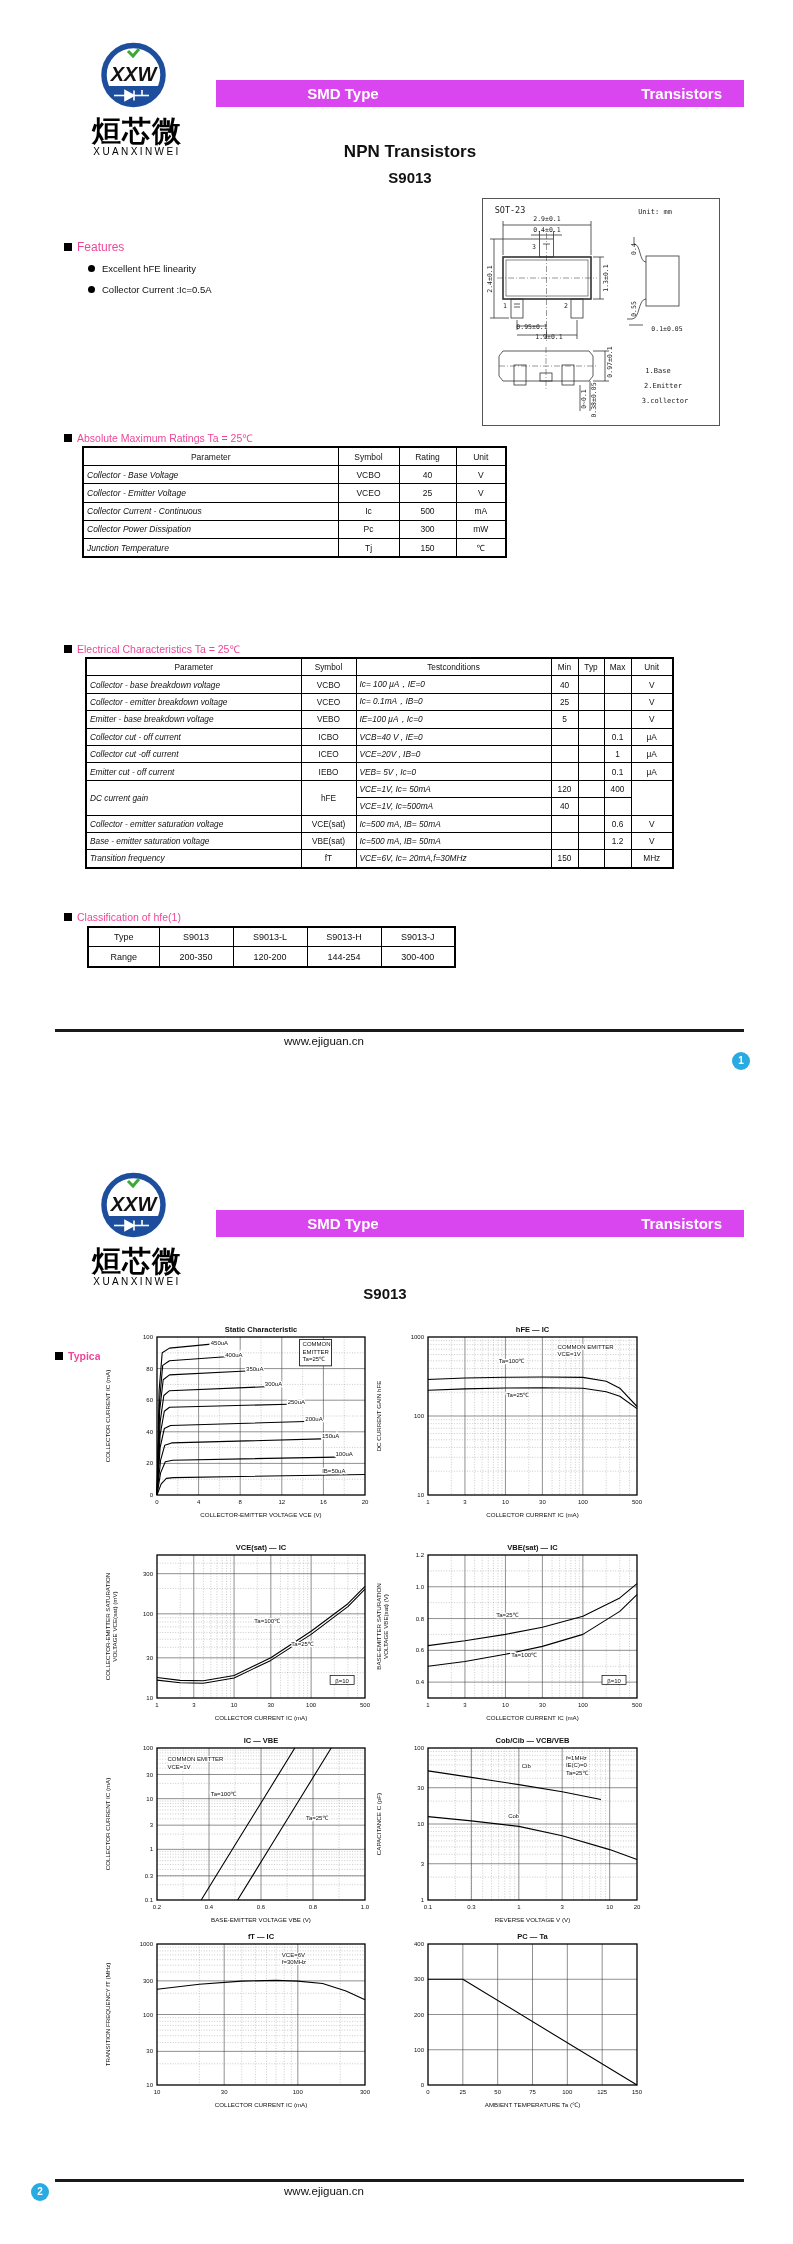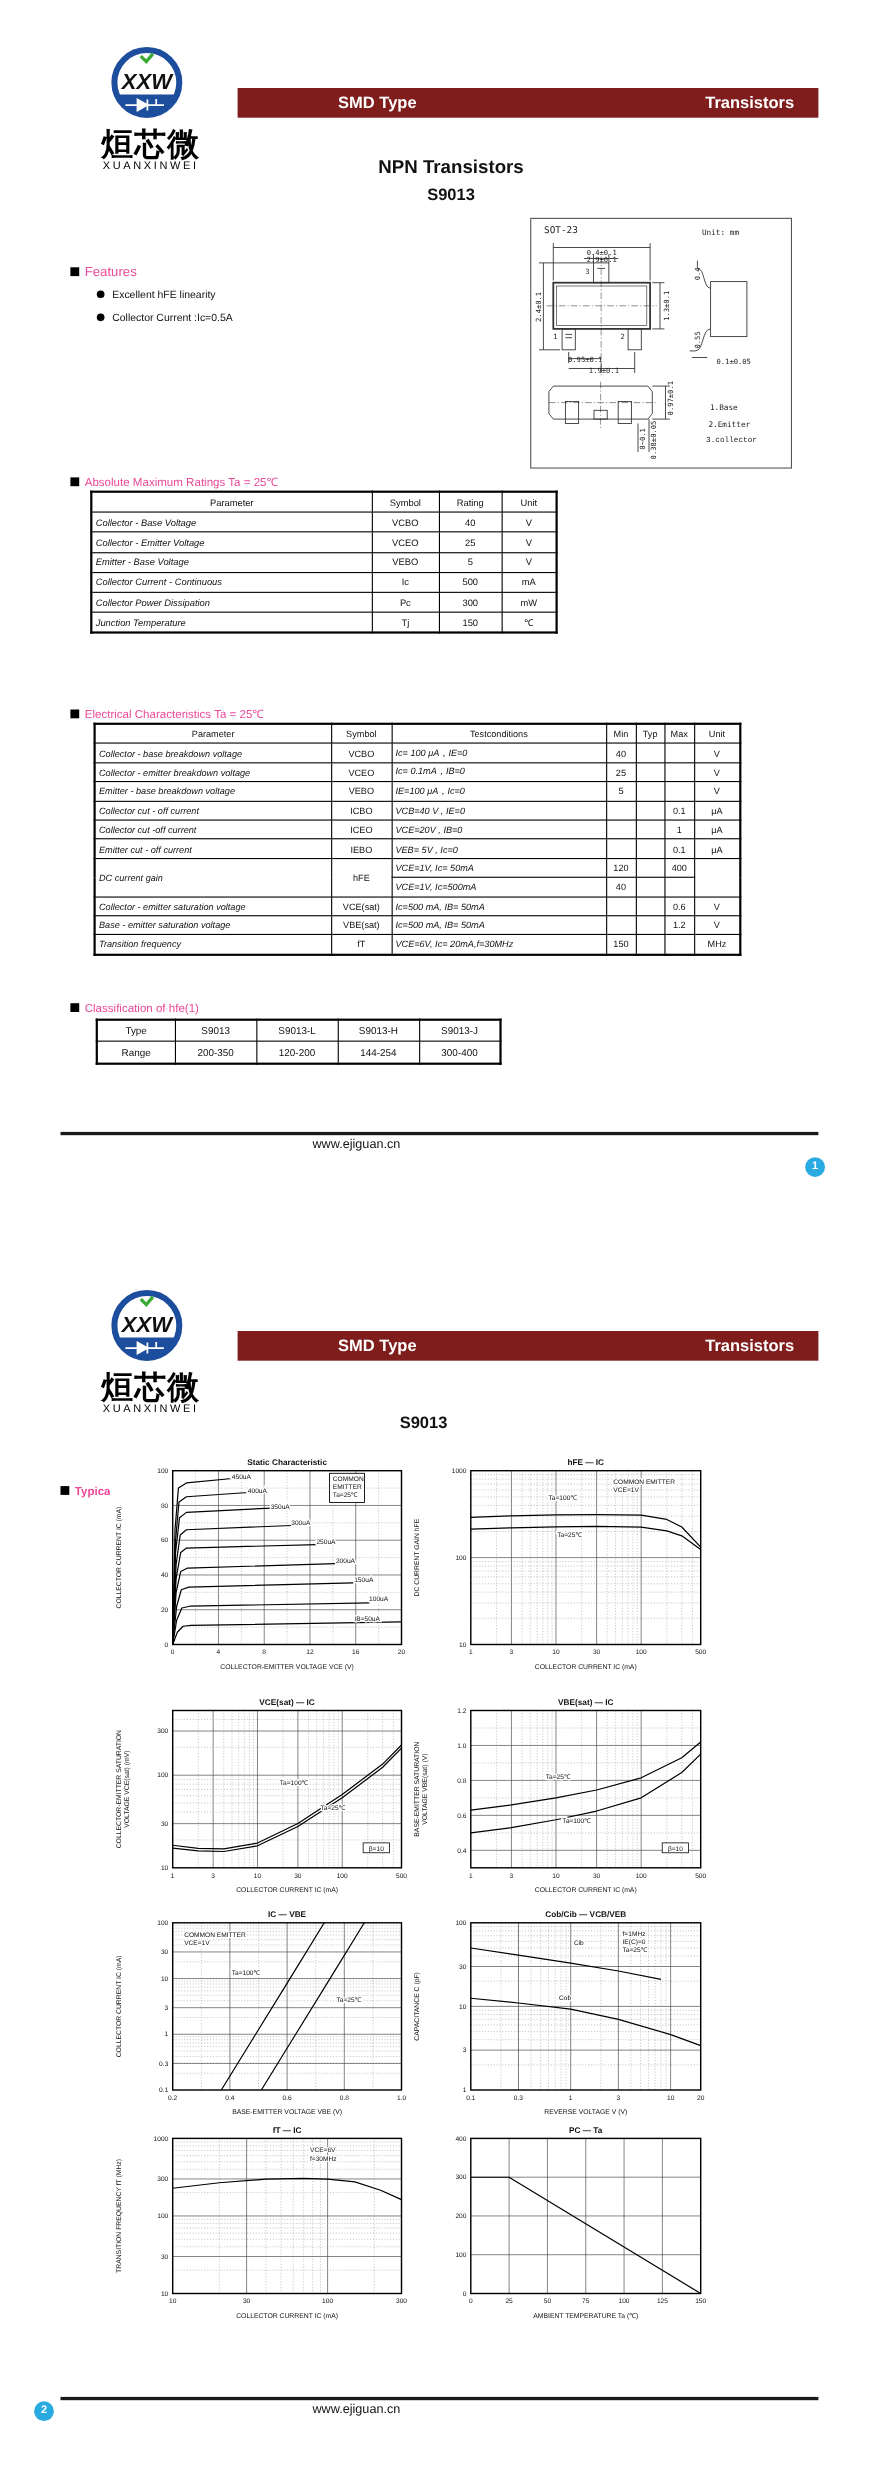--- a/index.html
+++ b/index.html
@@ -1,20 +1,20 @@
 <!DOCTYPE html>
 <html><head>
 <meta charset="utf-8">
 <style>
   html,body{margin:0;padding:0;background:#fff;}
   .sheet{position:relative;width:793px;height:2244px;background:#fff;overflow:hidden;
          font-family:"Liberation Sans",sans-serif;color:#111;}
   .abs{position:absolute;}
   
-  .banner{left:216px;width:528px;height:27px;background:#7f1d1d;color:#fff;font-weight:bold;font-size:15px;}
+  .banner{left:216px;width:528px;height:27px;background:#d946ef;color:#fff;font-weight:bold;font-size:15px;}
   .banner .bl{position:absolute;left:0;top:5px;width:254px;text-align:center;}
   .banner .br{position:absolute;right:22px;top:5px;}
   
   .logo-cn{left:78px;width:118px;text-align:center;font-size:29px;font-weight:bold;letter-spacing:1px;color:#000;}
   .logo-en{left:78px;width:118px;text-align:center;font-size:10px;letter-spacing:2.4px;color:#000;}
   
   .doc-title{left:216px;width:388px;text-align:center;font-weight:bold;}
   
   .sec-head{font-size:10.5px;color:#ec4899;white-space:nowrap;}
   .sq{display:inline-block;width:8px;height:8px;background:#000;margin-right:5px;}
@@ -126,38 +126,38 @@
         <line x1="122" y1="152" x2="122" y2="182"></line>
           <line x1="110" y1="152" x2="126" y2="152"></line>
           <line x1="110" y1="182" x2="126" y2="182"></line>
         <line x1="97" y1="186" x2="97" y2="212"></line>
           <line x1="107" y1="182" x2="107" y2="212"></line>
       </g>
     </svg>
     <div>
         <span class="pkg-label" style="left: 27px; top: 11px; font-size: 8.5px; transform: translate(-50%, -50%) rotate(0deg);">SOT-23</span>
         <span class="pkg-label" style="left: 172px; top: 13px; font-size: 7px; transform: translate(-50%, -50%) rotate(0deg);">Unit: mm</span>
-        <span class="pkg-label" style="left: 64px; top: 20px; transform: translate(-50%, -50%) rotate(0deg); margin-top: 17px;">2.9±0.1</span>
+        <span class="pkg-label" style="left: 64px; top: 20px; transform: translate(-50%, -50%) rotate(0deg);">2.9±0.1</span>
         <span class="pkg-label" style="left: 64px; top: 31px; transform: translate(-50%, -50%) rotate(0deg);">0.4±0.1</span>
         <span class="pkg-label" style="left: 51px; top: 48px; transform: translate(-50%, -50%) rotate(0deg);">3</span>
         <span class="pkg-label" style="left: 7px; top: 80px; transform: translate(-50%, -50%) rotate(-90deg);">2.4±0.1</span>
         <span class="pkg-label" style="left: 123px; top: 79px; transform: translate(-50%, -50%) rotate(-90deg);">1.3±0.1</span>
         <span class="pkg-label" style="left: 22px; top: 107px; transform: translate(-50%, -50%) rotate(0deg);">1</span>
         <span class="pkg-label" style="left: 83px; top: 107px; transform: translate(-50%, -50%) rotate(0deg);">2</span>
         <span class="pkg-label" style="left: 49px; top: 128px; transform: translate(-50%, -50%) rotate(0deg);">0.95±0.1</span>
         <span class="pkg-label" style="left: 66px; top: 138px; transform: translate(-50%, -50%) rotate(0deg);">1.9±0.1</span>
         <span class="pkg-label" style="left: 151px; top: 50px; transform: translate(-50%, -50%) rotate(-90deg);">0.4</span>
         <span class="pkg-label" style="left: 151px; top: 110px; transform: translate(-50%, -50%) rotate(-90deg);">0.55</span>
         <span class="pkg-label" style="left: 184px; top: 130px; transform: translate(-50%, -50%) rotate(0deg);">0.1±0.05</span>
         <span class="pkg-label" style="left: 127px; top: 163px; transform: translate(-50%, -50%) rotate(-90deg);">0.97±0.1</span>
         <span class="pkg-label" style="left: 101px; top: 200px; transform: translate(-50%, -50%) rotate(-90deg);">0~0.1</span>
         <span class="pkg-label" style="left: 111px; top: 201px; transform: translate(-50%, -50%) rotate(-90deg);">0.38±0.05</span>
         <span class="pkg-label" style="left: 175px; top: 172px; font-size: 7px; transform: translate(-50%, -50%) rotate(0deg);">1.Base</span>
         <span class="pkg-label" style="left: 180px; top: 187px; font-size: 7px; transform: translate(-50%, -50%) rotate(0deg);">2.Emitter</span>
-        <span class="pkg-label" style="left: 182px; top: 202px; font-size: 7px; transform: translate(-50%, -50%) rotate(0deg); font-family: Liberation Mono, monospace;">3.collector</span>
+        <span class="pkg-label" style="left: 182px; top: 202px; font-size: 7px; transform: translate(-50%, -50%) rotate(0deg);">3.collector</span>
       </div>
   </div>
 
   <div class="abs sec-head" style="left:64px;top:431px">
     <span class="sq"></span><span>Absolute Maximum Ratings Ta = 25℃</span>
   </div>
   <div class="abs" style="left:82px;top:446px" data-table="page1.abs_max">
       <table class="dtable">
         <colgroup>
           <col style="width: 255px;">
@@ -175,26 +175,20 @@
           <tr>
             <td class="tl">Collector - Base Voltage</td>
             <td>VCBO</td>
             <td>40</td>
             <td>V</td>
           </tr>
           <tr>
             <td class="tl">Collector - Emitter Voltage</td>
             <td>VCEO</td>
             <td>25</td>
-            <td>V</td>
-          </tr>
-          <tr>
-            <td class="tl">Emitter - Base Voltage</td>
-            <td>VEBO</td>
-            <td>5</td>
             <td>V</td>
           </tr>
           <tr>
             <td class="tl">Collector Current  - Continuous</td>
             <td>Ic</td>
             <td>500</td>
             <td>mA</td>
           </tr>
           <tr>
             <td class="tl">Collector Power Dissipation</td>

